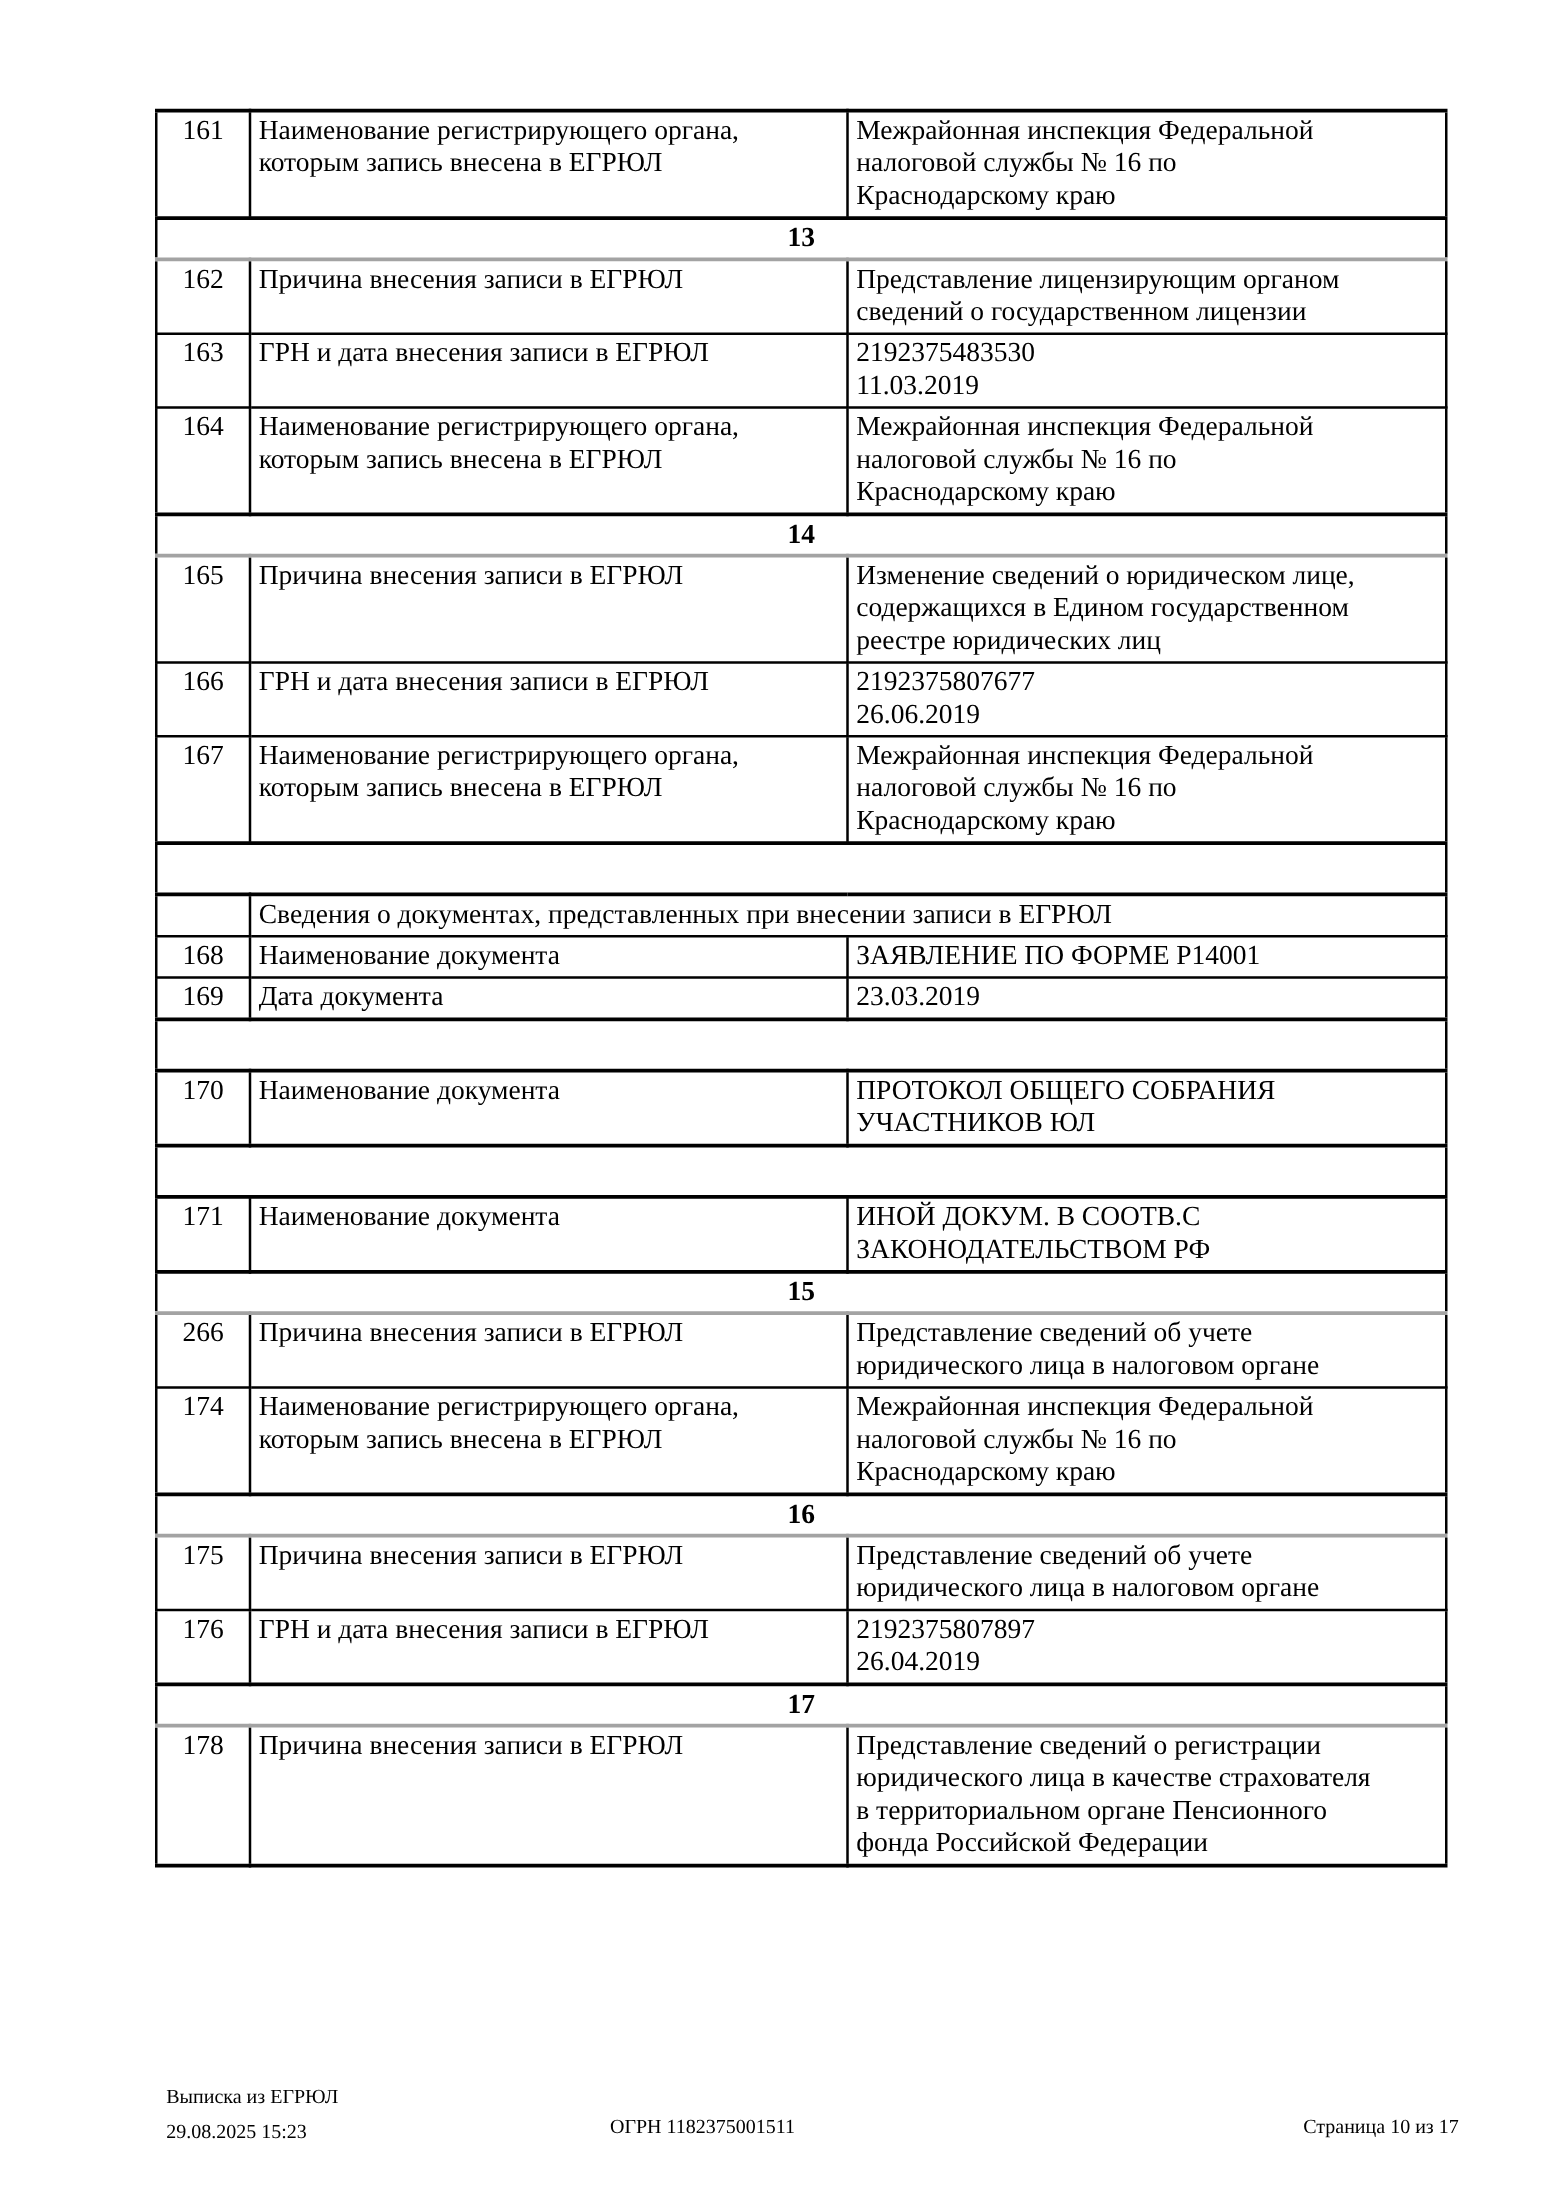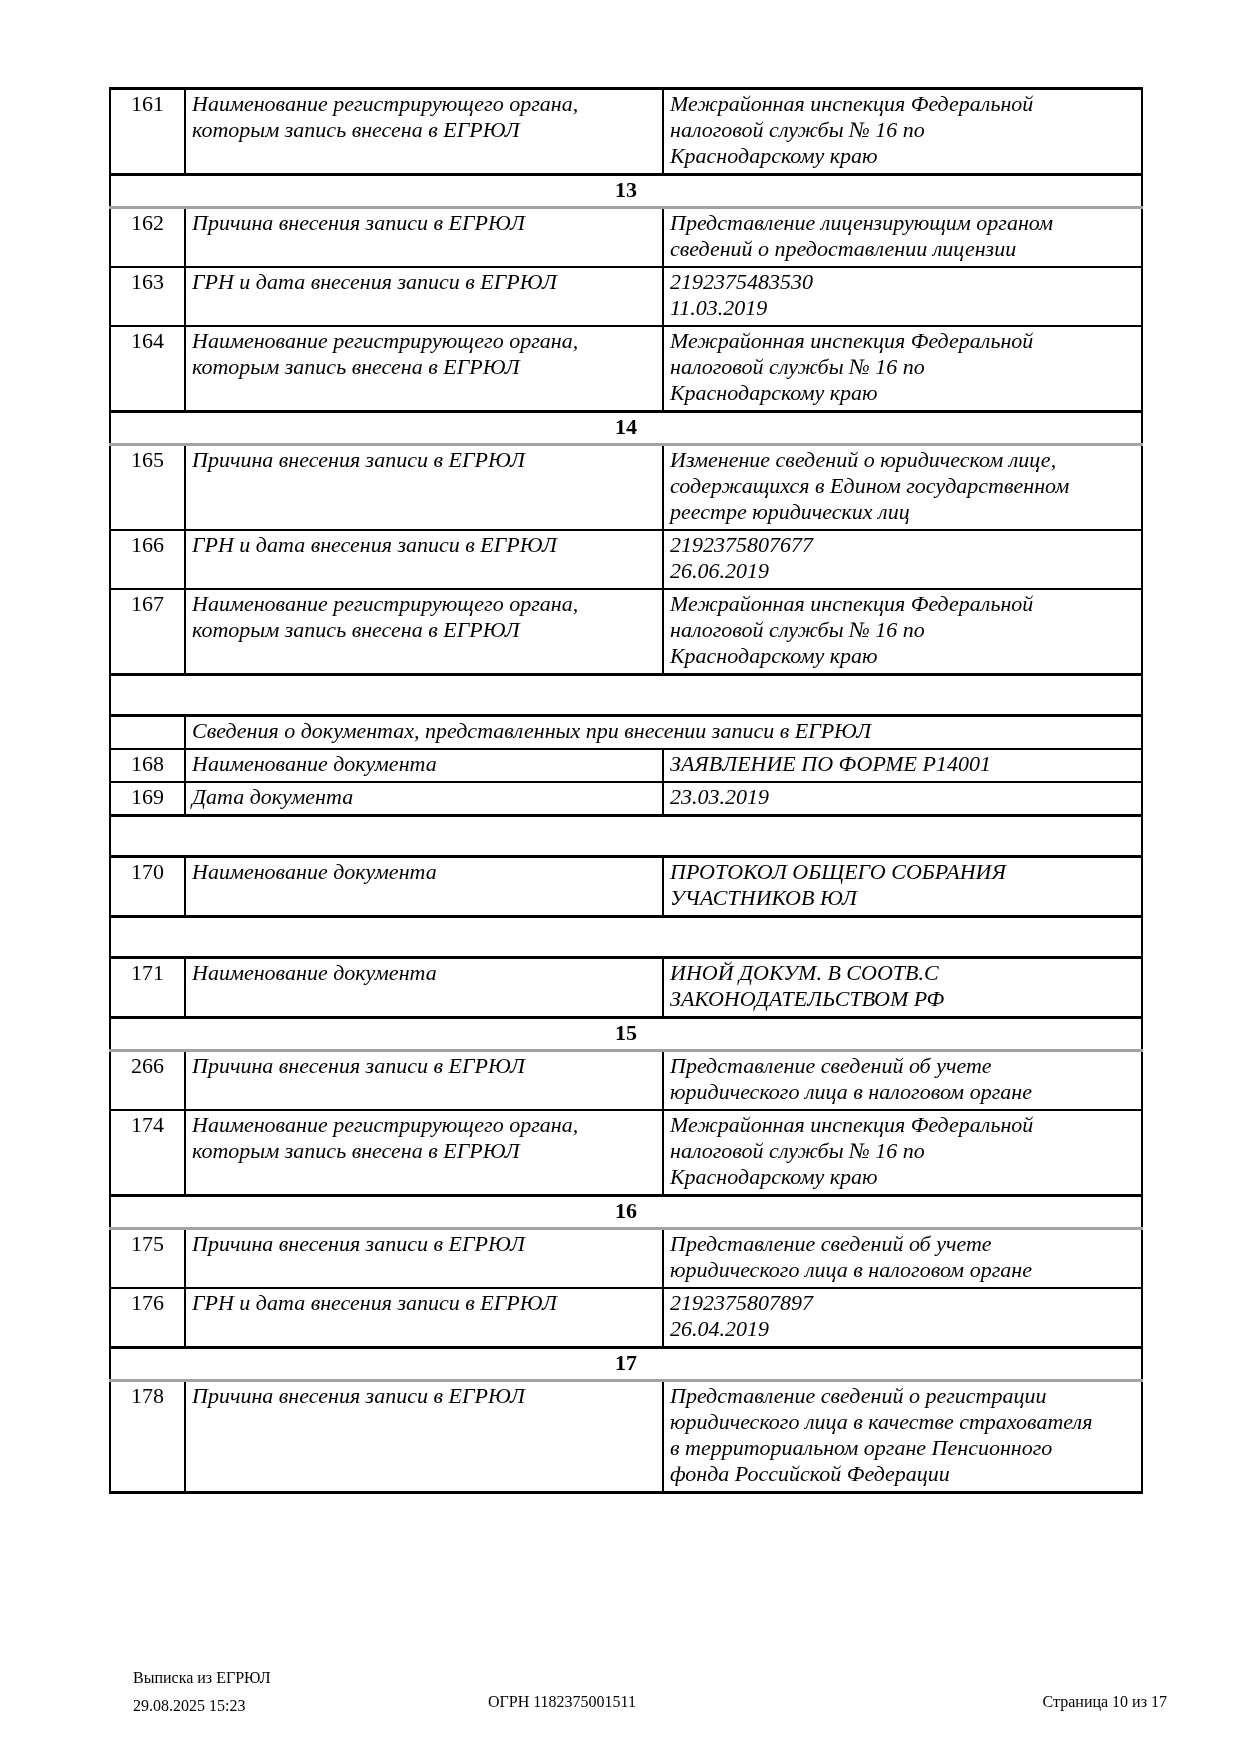--- a/index.html
+++ b/index.html
@@ -11,21 +11,21 @@
     position: relative;
     width: 1240px;
     height: 1755px;
     background: #ffffff;
     font-family: "Liberation Serif", "DejaVu Serif", serif;
     color: #000000;
     overflow: hidden;
   }
   table.egrul {
     position: absolute;
-    left: 109px;
+    left: 124px;
     top: 87px;
     width: 1032px;
     border-collapse: collapse;
     table-layout: fixed;
     border: 2px solid #000;
     border-top: 3px solid #000;
     border-bottom: 3px solid #000;
   }
   col.c1 { width: 75px; }
   col.c2 { width: 478px; }
@@ -38,21 +38,20 @@
     padding: 1px 6px 4px 6px;
     word-break: normal;
   }
   td.num {
     text-align: center;
     padding-left: 2px;
     padding-right: 2px;
   }
   td.label, td.value, td.span-title {
     white-space: pre-line;
-    font-style: italic;
   }
   tr.section-row td {
     border-top: 3px solid #000;
     border-bottom: 3px solid #a3a3a3;
     font-weight: bold;
     text-align: center;
     padding: 1px 0 3px 0;
   }
   tr.empty-row td {
     height: 38px;
@@ -105,21 +104,21 @@
 налоговой службы № 16 по
 Краснодарскому краю</td>
         </tr>
         <tr class="section-row">
           <td colspan="3">13</td>
         </tr>
         <tr class="data-row">
           <td class="num">162</td>
           <td class="label">Причина внесения записи в ЕГРЮЛ</td>
           <td class="value">Представление лицензирующим органом
-сведений о предоставлении лицензии</td>
+сведений о государственном лицензии</td>
         </tr>
         <tr class="data-row">
           <td class="num">163</td>
           <td class="label">ГРН и дата внесения записи в ЕГРЮЛ</td>
           <td class="value">2192375483530
 11.03.2019</td>
         </tr>
         <tr class="data-row">
           <td class="num">164</td>
           <td class="label">Наименование регистрирующего органа,

